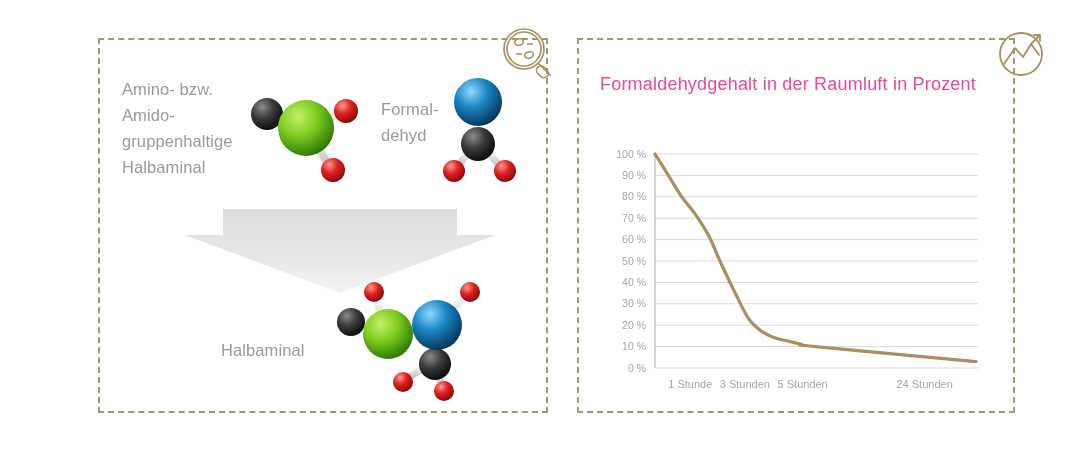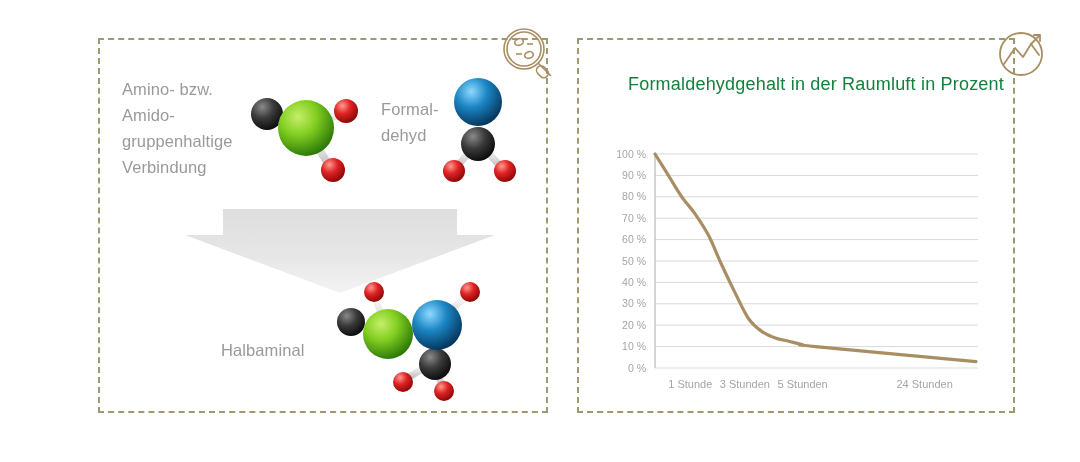--- a/index.html
+++ b/index.html
@@ -75,22 +75,22 @@
   
   .molecule { position: absolute; }
   .molecule svg { display: block; width: 100%; height: 100%; }
   #molecule-amine        { left: 240px; top: 74px;  width: 130px; height: 116px; }
   #molecule-formaldehyde { left: 437px; top: 70px;  width: 86px;  height: 118px; }
   #molecule-halbaminal   { left: 330px; top: 276px; width: 168px; height: 126px; }
 
   
   #chart-title {
     position: absolute;
-    left: 628px; top: 74px;
-    color: #15803d;
+    left: 600px; top: 74px;
+    color: #ec4899;
     font-size: 18px;
     letter-spacing: .2px;
     white-space: nowrap;
   }
   #chart {
     position: absolute;
     left: 598px; top: 120px;
     width: 400px; height: 262px; margin-top: 20px;
   }
   #chart svg { display: block; width: 100%; height: 100%; }
@@ -118,21 +118,21 @@
       <ellipse cx="21" cy="18" rx="4.4" ry="3.2" transform="rotate(-18 21 18)"></ellipse>
       <ellipse cx="31" cy="31" rx="4.4" ry="3.2" transform="rotate(-18 31 31)"></ellipse>
       <line x1="29" y1="20" x2="35" y2="20"></line>
       <line x1="18" y1="30" x2="24" y2="30"></line>
     </svg>
   </div>
 
   <div class="lbl" id="label-amino">Amino- bzw.
 Amido-
 gruppenhaltige
-Verbindung</div>
+Halbaminal</div>
 
   <div class="lbl" id="label-formaldehyd">Formal-
 dehyd</div>
 
   <div class="lbl" id="label-halbaminal">Halbaminal</div>
 
   <div class="molecule" id="molecule-amine">
     <svg viewBox="0 0 130 116">
       <defs>
         <radialGradient id="gGreen" cx="36%" cy="30%" r="72%">

